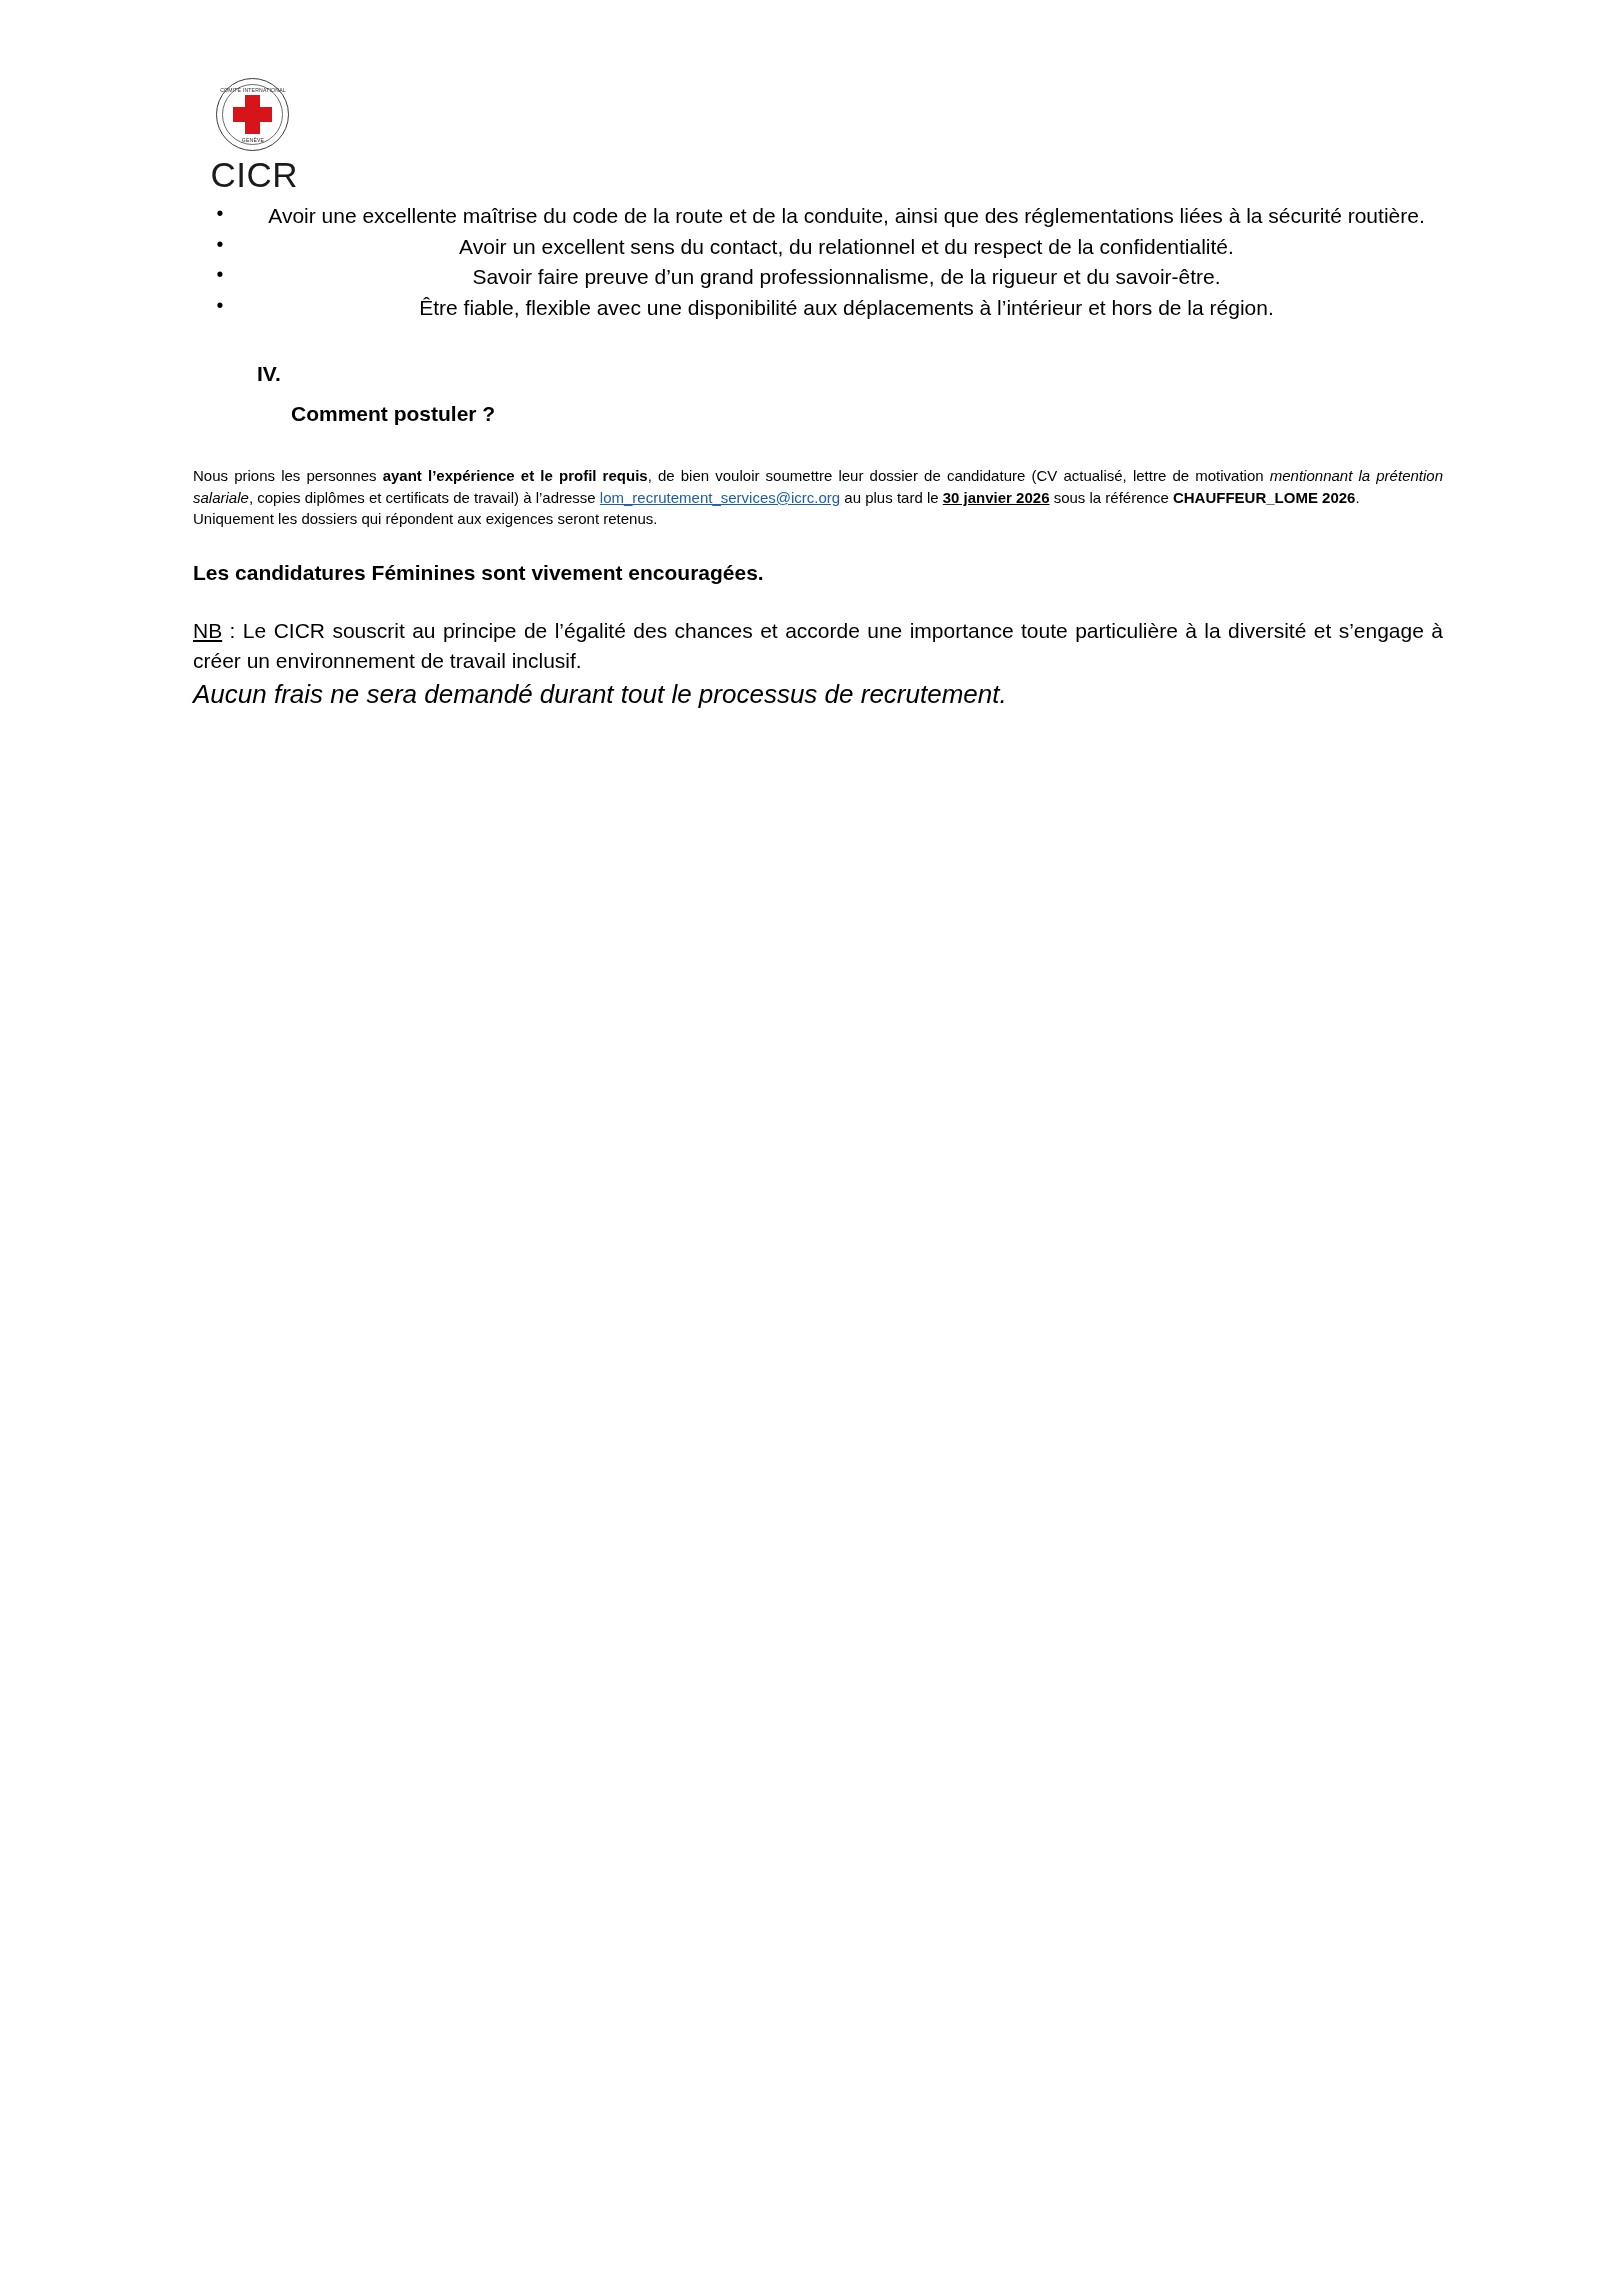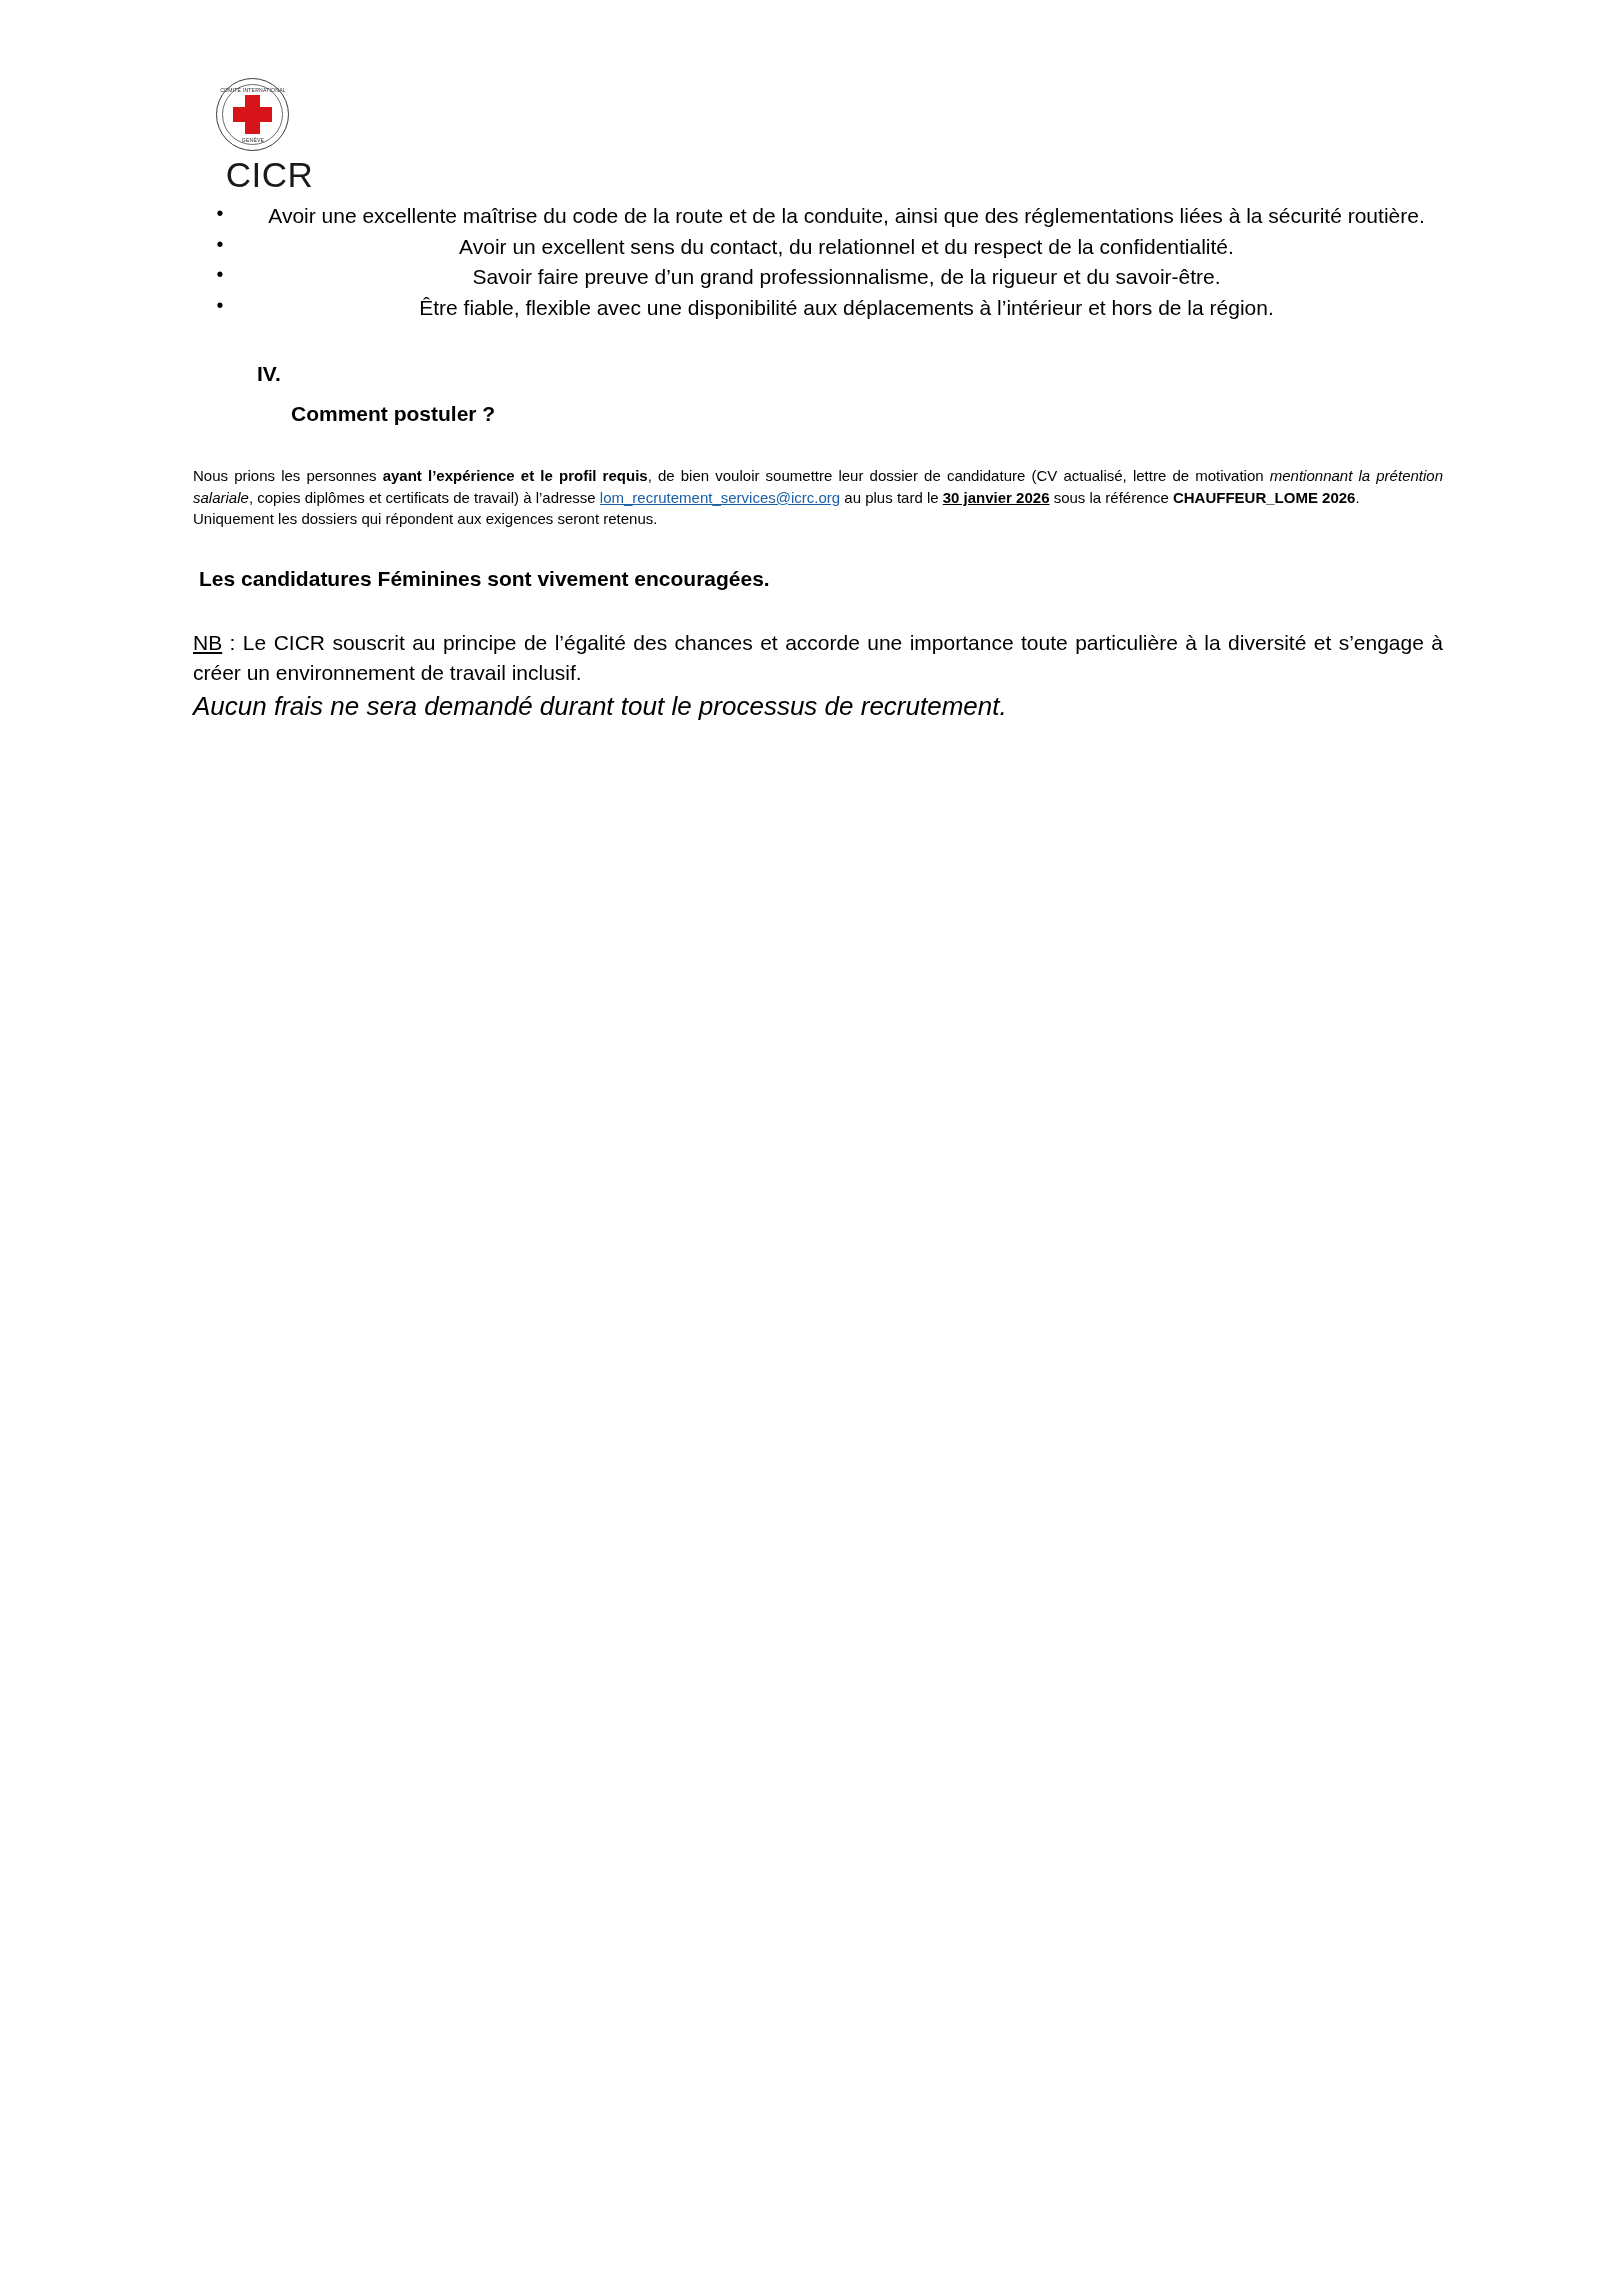--- a/index.html
+++ b/index.html
@@ -95,21 +95,20 @@
     width: 73px;
     text-align: center;
     font-size: 5.1px;
   }
   .logo-word {
     font-size: 35px;
     letter-spacing: 0.5px;
     color: #1a1a1a;
     margin-top: 3.9px;
     font-family: "Liberation Sans", sans-serif;
-    text-align: center;
   }
 
   
   ul.bullets {
     list-style: none;
     margin: 0 0 0 0;
     padding: 0;
   }
   ul.bullets li {
     position: relative;
@@ -170,21 +169,21 @@
   }
   .nb-small {
     font-size: 26px;
     line-height: 1.44;
     font-style: italic;
     margin: 0;
   }
   .bold-line {
     font-size: 21px;
     font-weight: bold;
-    margin: 6px;
+    margin: 0;
   }
 </style>
 </head>
 <body>
 
 <div class="page">
   <div class="content">
 
     <div class="logo-block">
       <div class="logo-emblem">

